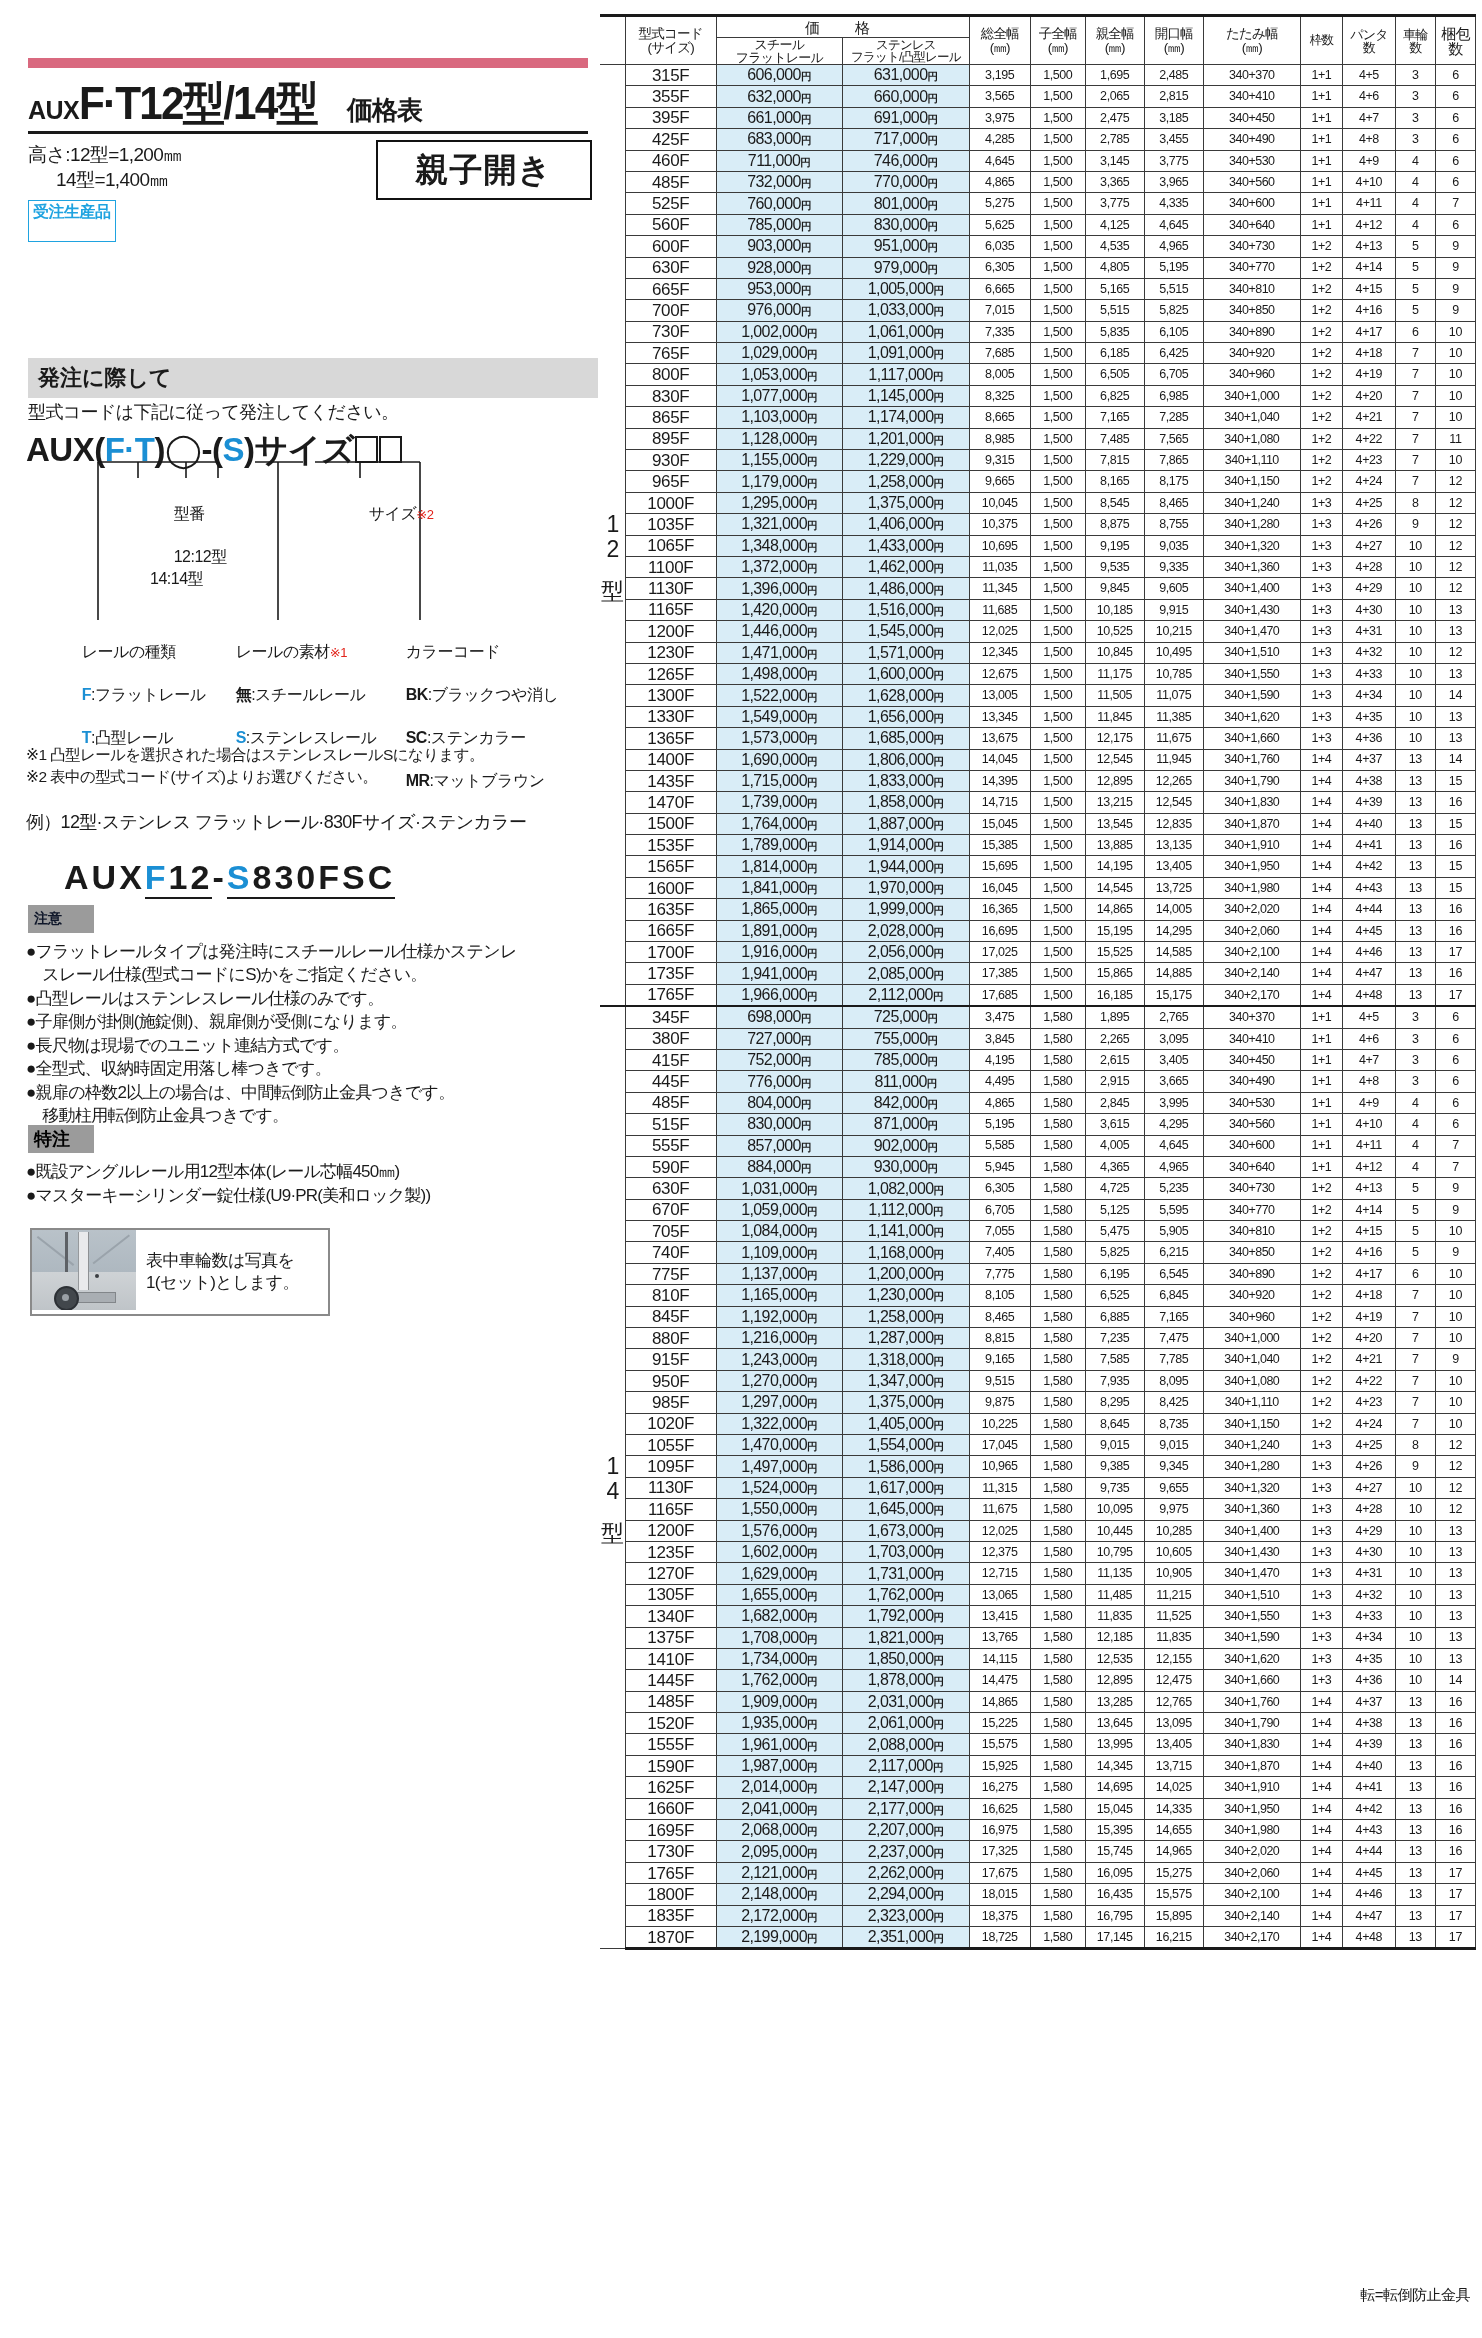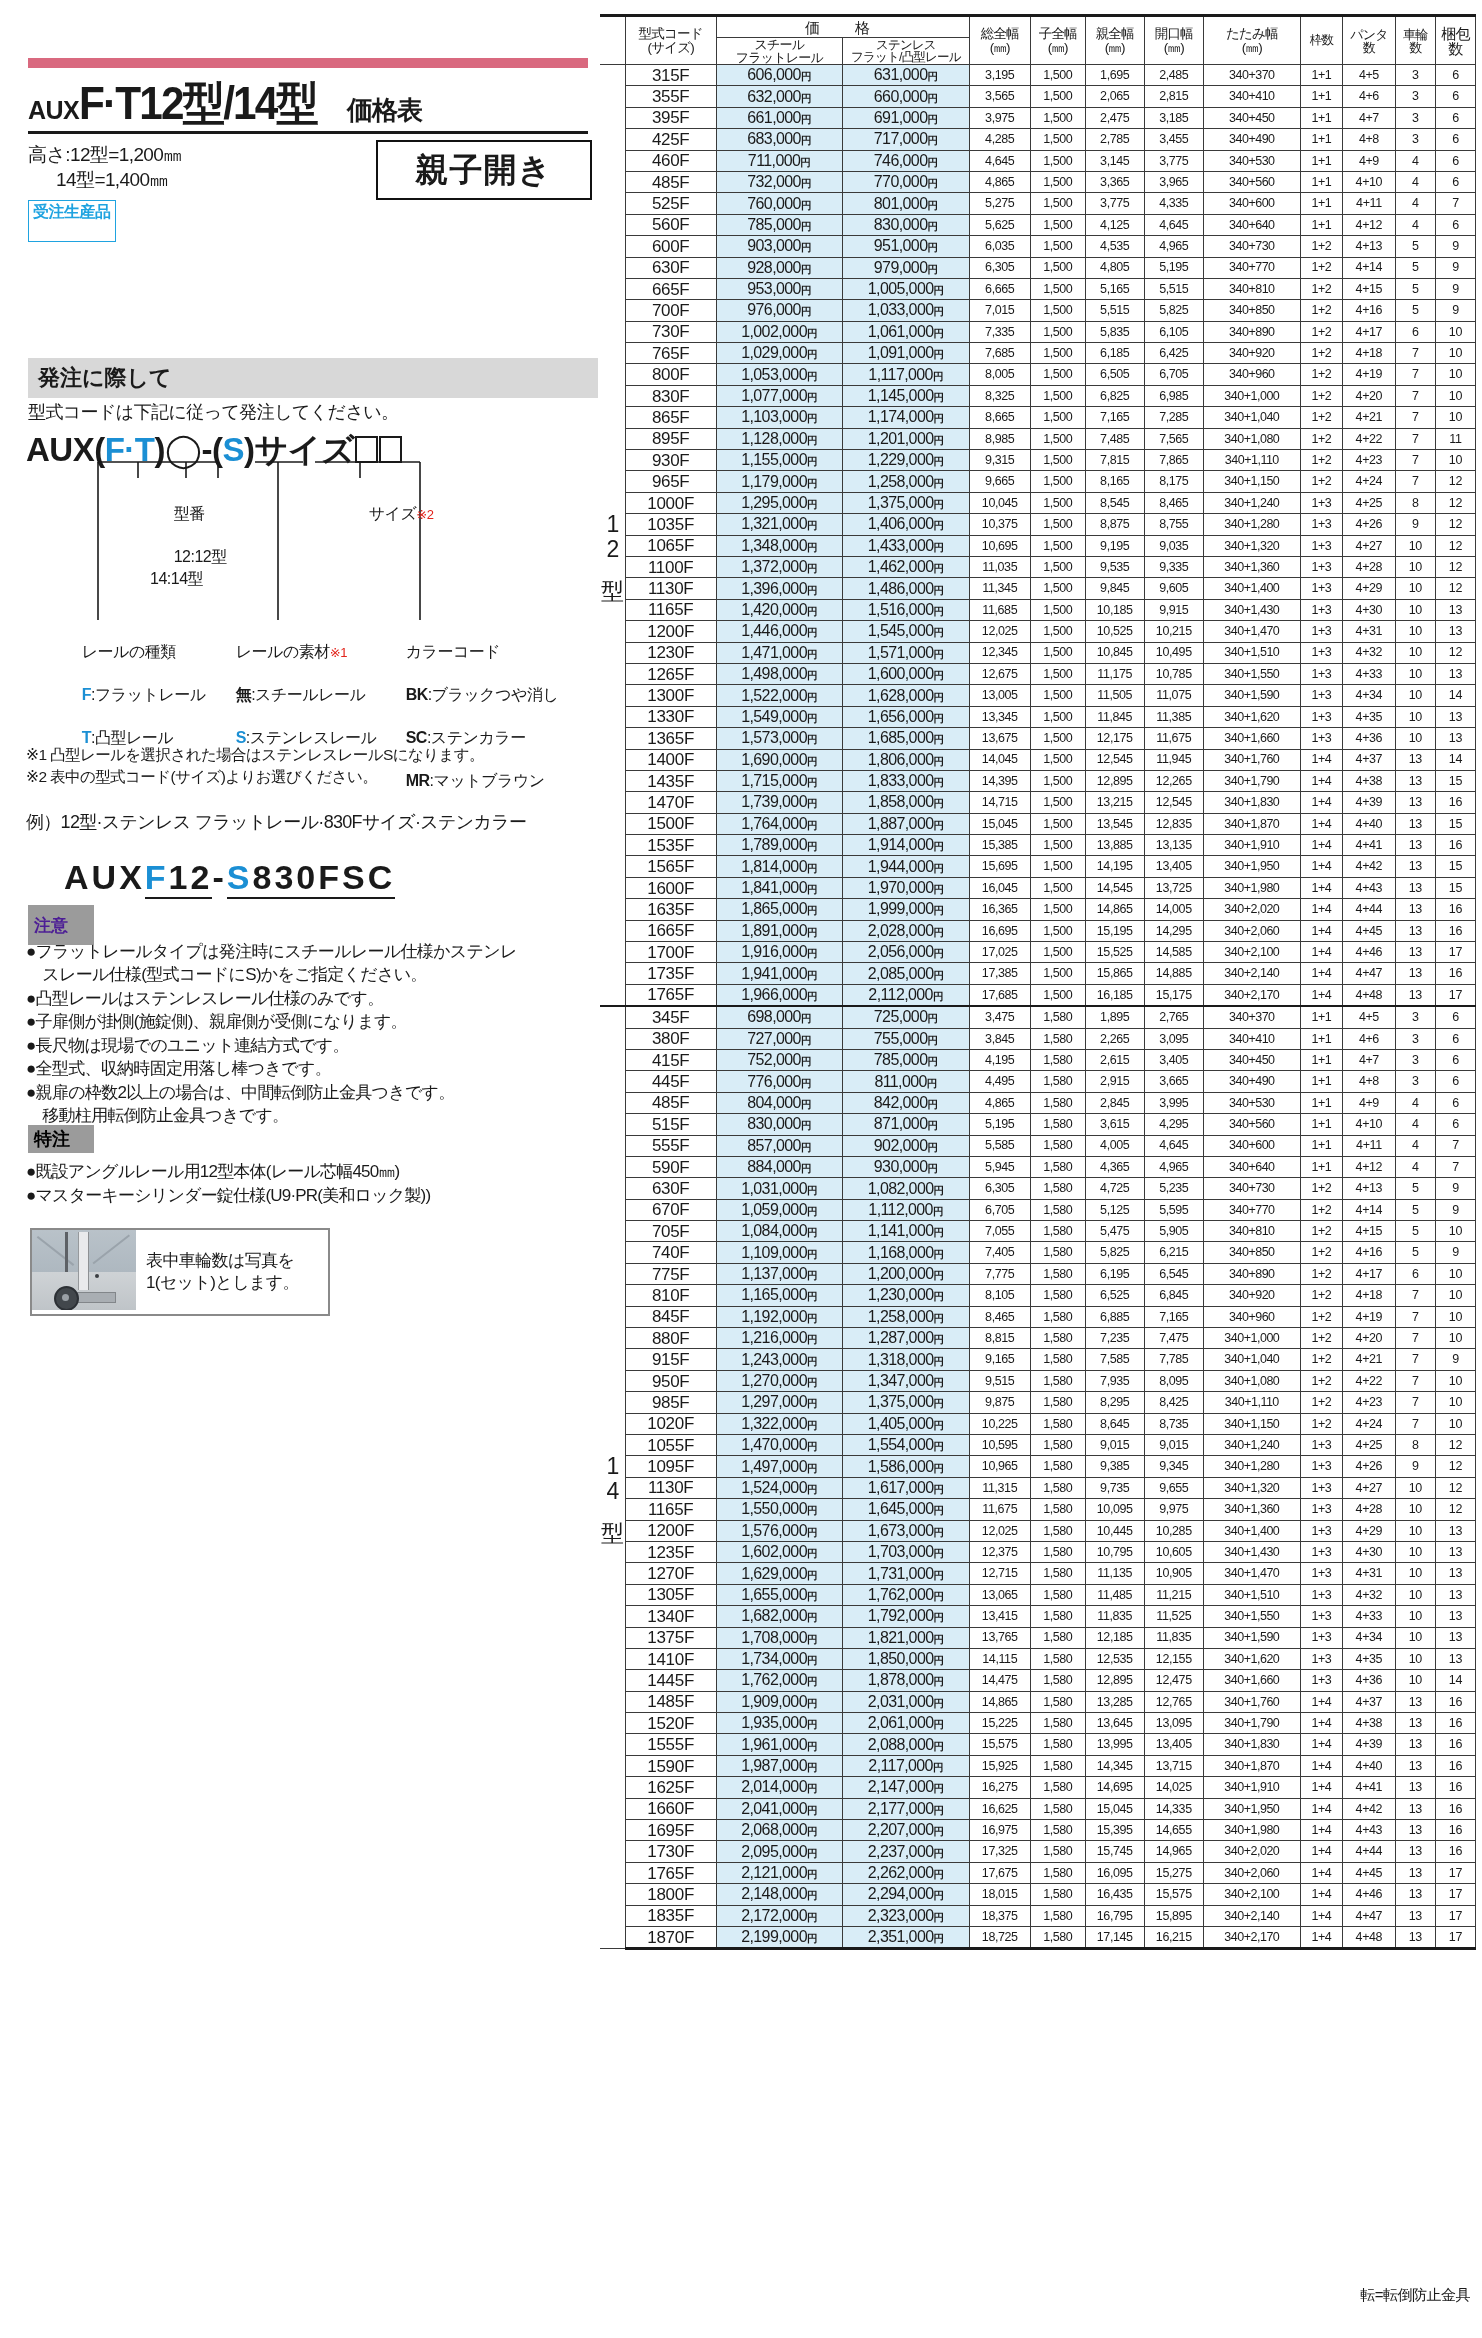--- a/index.html
+++ b/index.html
@@ -41,21 +41,21 @@
   .lbl{position:absolute;font-size:16px;line-height:1.34;letter-spacing:-.5px;white-space:pre;}
   .lbl b{font-weight:700;}
   .red{color:#e2231a;}
   .blue{color:#1b8fd4;}
 
   .note-small{position:absolute;left:26px;top:744px;font-size:15.5px;line-height:1.42;letter-spacing:-.6px;white-space:pre;}
   .ex-label{position:absolute;left:26px;top:810px;font-size:18px;letter-spacing:-.7px;white-space:nowrap;}
   .ex-code{position:absolute;left:64px;top:842px;font-size:34px;font-weight:700;letter-spacing:3px;white-space:nowrap;margin-top:16px;}
   .ex-code .u{border-bottom:2px solid #1a1a1a;padding-bottom:1px;}
 
-  #sec-chui{left:28px;top:905px;width:60px;height:40px;font-size:17px;color:#4c1d95;background:#9b9b9b;padding-left:6px;}
+  #sec-chui{left:28px;top:905px;width:60px;height:28px;font-size:14px;color:#0f172a;background:#9b9b9b;padding-left:6px;}
   .bullets{position:absolute;left:26px;top:940px;width:566px;font-size:17px;line-height:1.38;letter-spacing:-.7px;white-space:pre-line;}
 
   #sec-tokuchu{left:28px;top:1125px;width:60px;height:28px;font-size:18px;color:#000000;background:#9b9b9b;padding-left:6px;}
   .bullets2{position:absolute;left:26px;top:1160px;width:566px;font-size:17px;line-height:1.4;letter-spacing:-.8px;white-space:pre-line;}
 
   .photo-box{position:absolute;left:30px;top:1228px;width:296px;height:84px;border:2px solid #8a8a8a;display:flex;}
   .photo-img{width:104px;height:80px;margin:0;position:relative;overflow:hidden;
      background:linear-gradient(180deg,#b9c2c9 0%,#aeb8c0 52%,#cfd3d6 52%,#bfc4c8 100%);}
   .ph-post{position:absolute;left:46px;top:2px;width:9px;height:58px;background:#e9eaec;border-left:1px solid #96999c;border-right:1px solid #8d9093;}
   .ph-diag1{position:absolute;left:6px;top:6px;width:46px;height:2px;background:#9aa3ab;transform:rotate(38deg);transform-origin:left top;}
@@ -1162,21 +1162,21 @@
             <td class="num2">340+1,150</td>
             <td class="num">1+2</td>
             <td class="num">4+24</td>
             <td class="num">7</td>
             <td class="num">10</td>
           </tr>
           <tr class="row">
             <td class="code">1055F</td>
             <td class="price">1,470,000<span class="yen">円</span></td>
             <td class="price">1,554,000<span class="yen">円</span></td>
-            <td class="num">10,595</td>
+            <td class="num">17,045</td>
             <td class="num">1,580</td>
             <td class="num">9,015</td>
             <td class="num">9,015</td>
             <td class="num2">340+1,240</td>
             <td class="num">1+3</td>
             <td class="num">4+25</td>
             <td class="num">8</td>
             <td class="num">12</td>
           </tr>
           <tr class="row">

